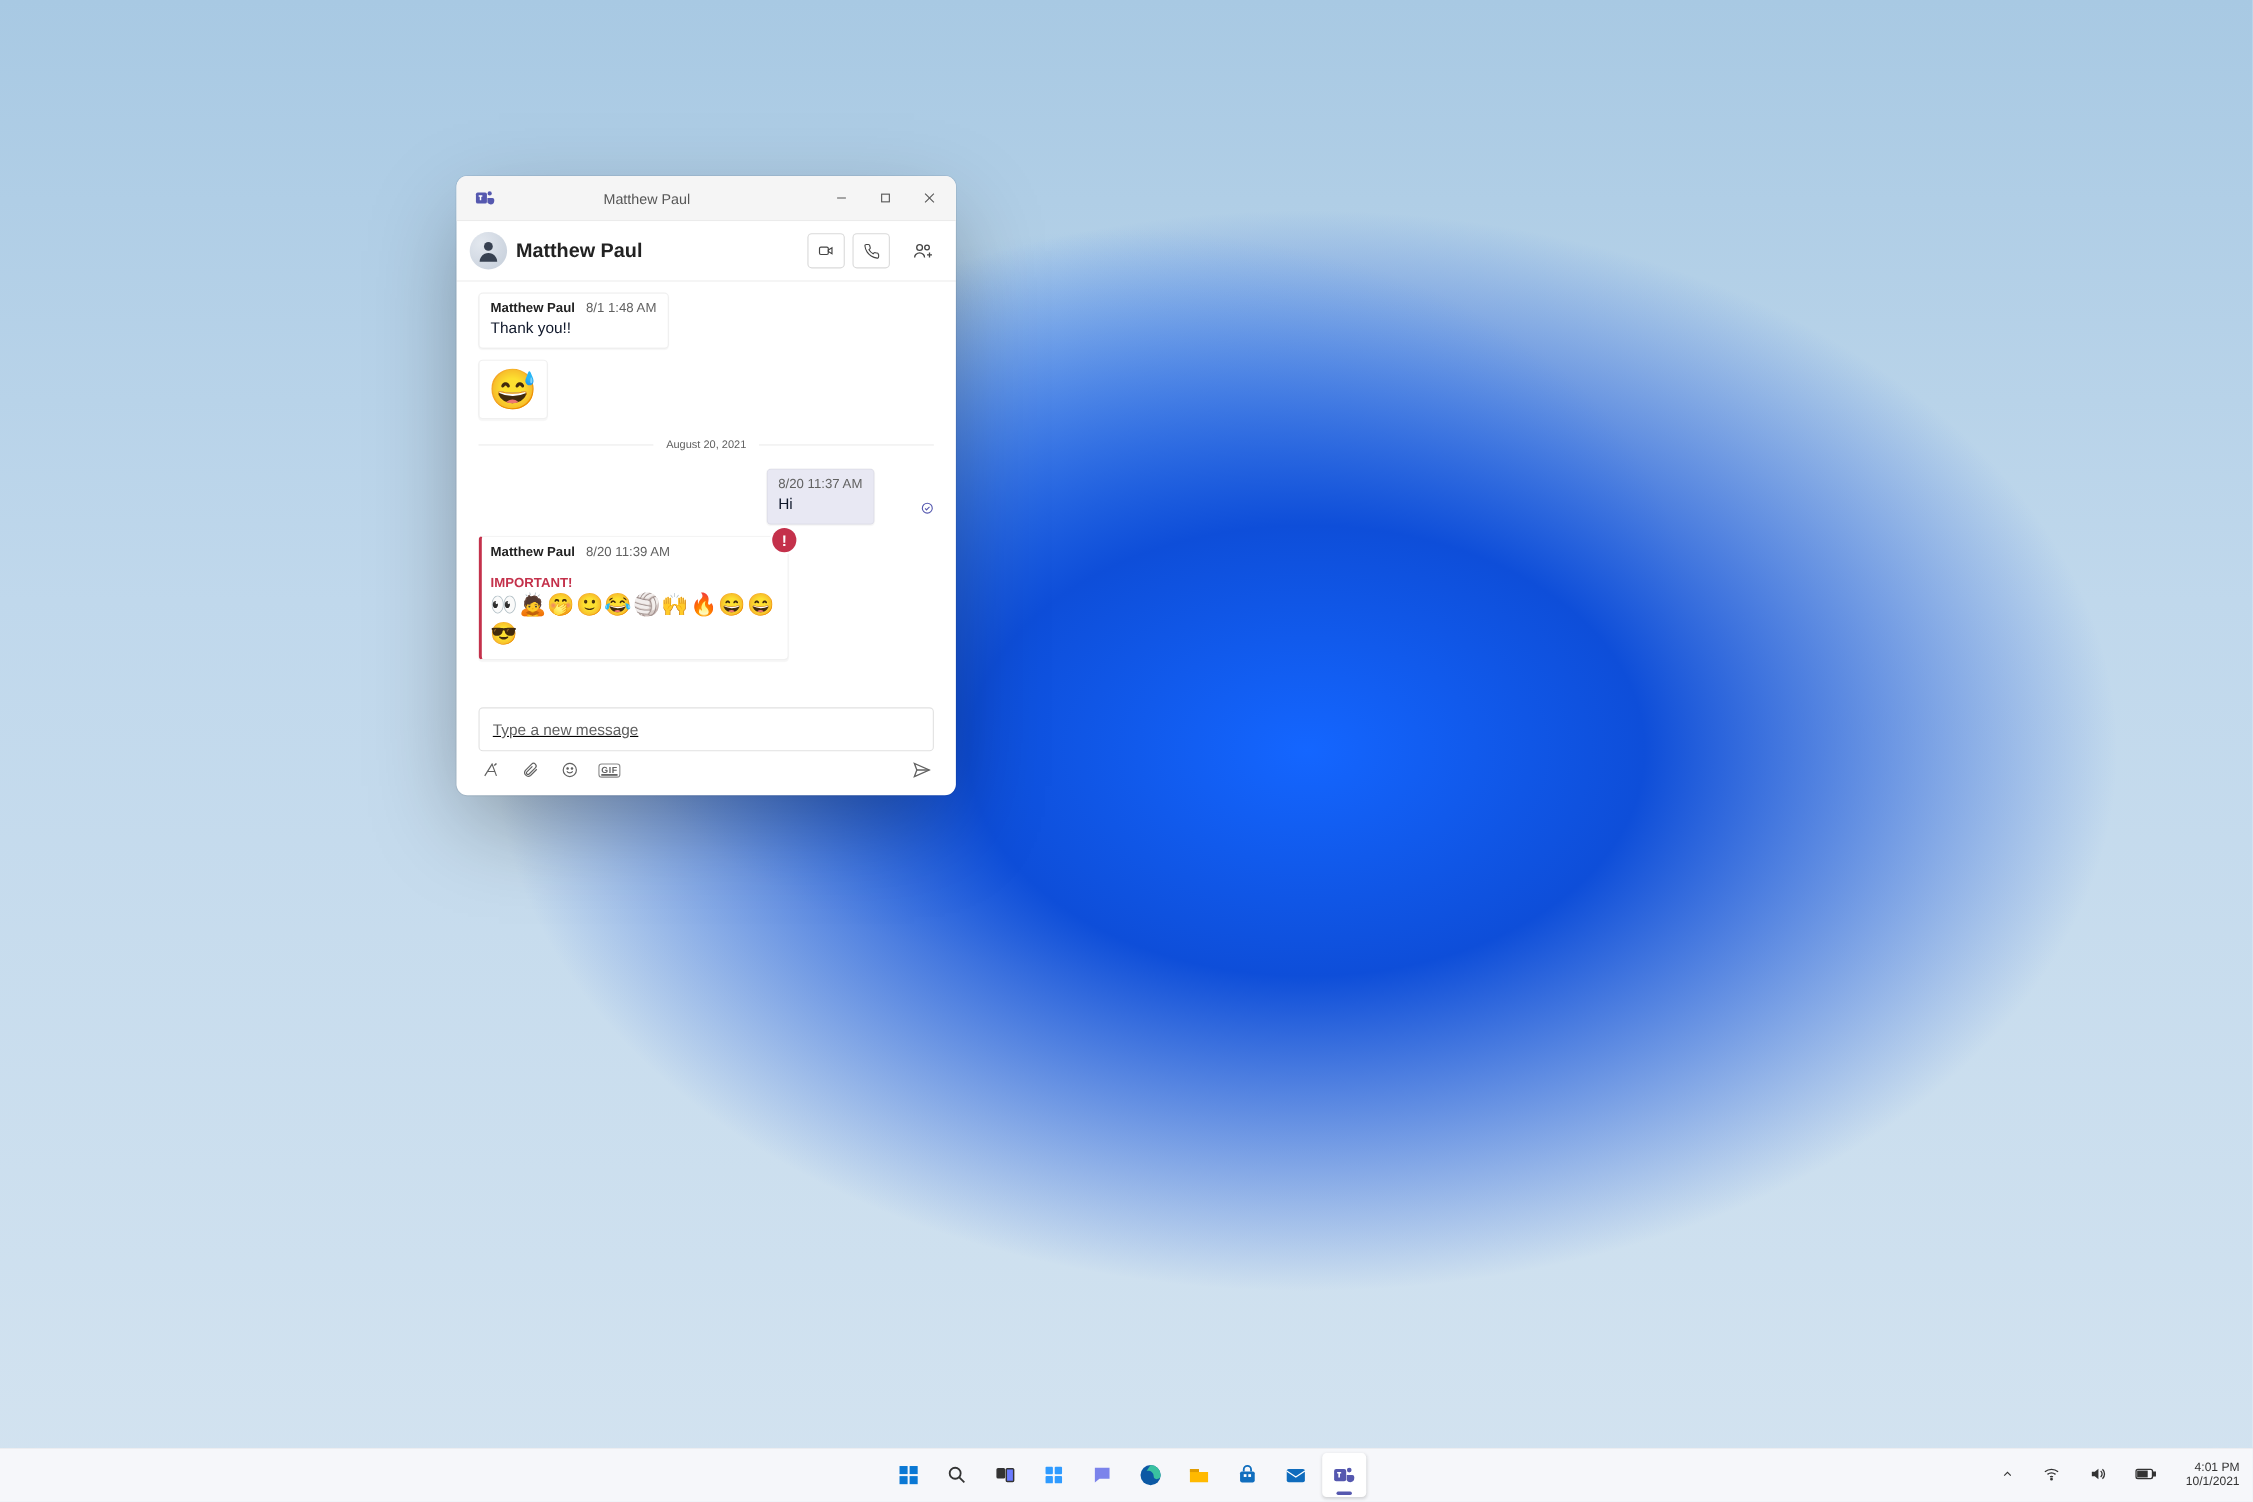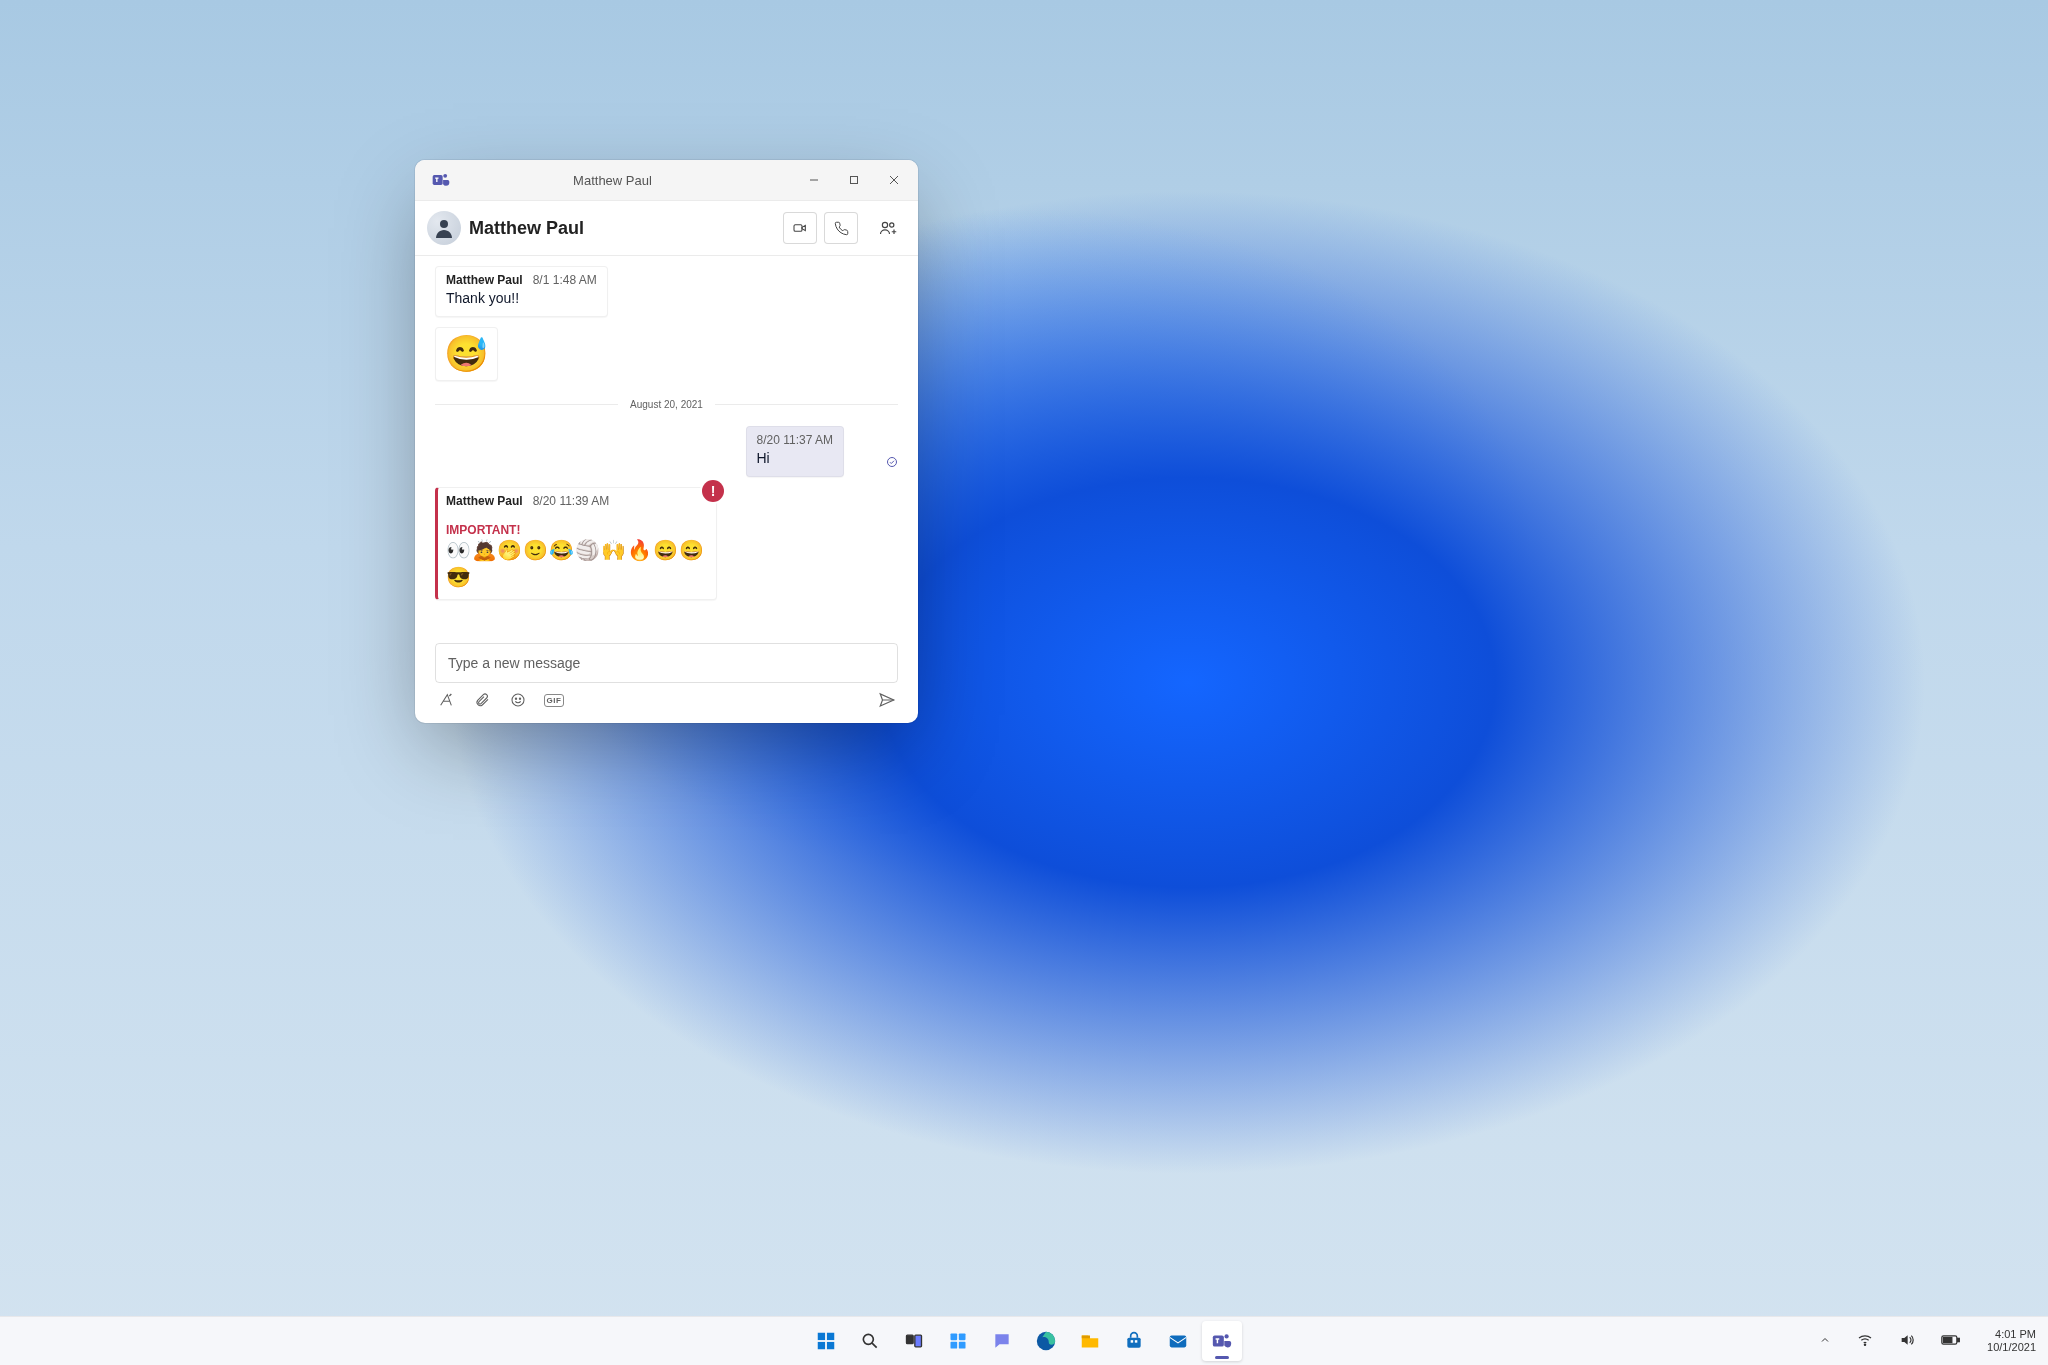--- a/index.html
+++ b/index.html
@@ -9,21 +9,21 @@
       radial-gradient(ellipse 45% 45% at 50% 40%, #4c9aff 0%, rgba(76,154,255,0) 55%),
       linear-gradient(180deg, #a8c9e3 0%, #c0d8ec 40%, #d3e3f0 100%);
     background-blend-mode:normal;
     position:relative;
   }
 
   
   .window{
     position:absolute;
     left:415px; top:160px;
-    width:503px; height:563px;
+    width:454px; height:563px;
     border-radius:10px;
     background:#fff;
     box-shadow:0 30px 80px -10px rgba(0,0,0,.35), 0 0 0 1px rgba(0,0,0,.06);
     display:flex; flex-direction:column;
     overflow:hidden;
   }
 
   .titlebar{
     height:40px;
     background:#f5f5f5;
@@ -132,20 +132,21 @@
 
   .receipt{
     margin-left:6px;align-self:flex-end;
     color:#5558af;padding-bottom:6px;
   }
 
   
   .compose-zone{
     padding:4px 20px 14px 20px;
     border-top:none;
+    text-decoration:underline;
   }
   .compose{
     border:1px solid rgba(0,0,0,.12);
     border-radius:4px;
     padding:11px 12px;
     color:#616161;font-size:14px;
   }
   .compose-toolbar{
     display:flex;align-items:center;gap:18px;
     padding:8px 2px 0 2px;color:#616161;

